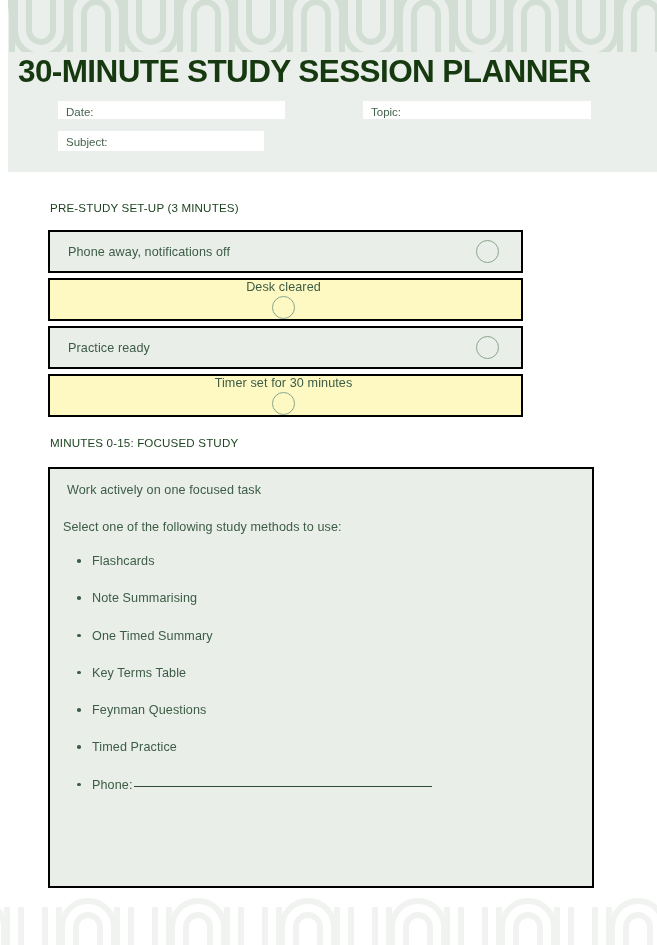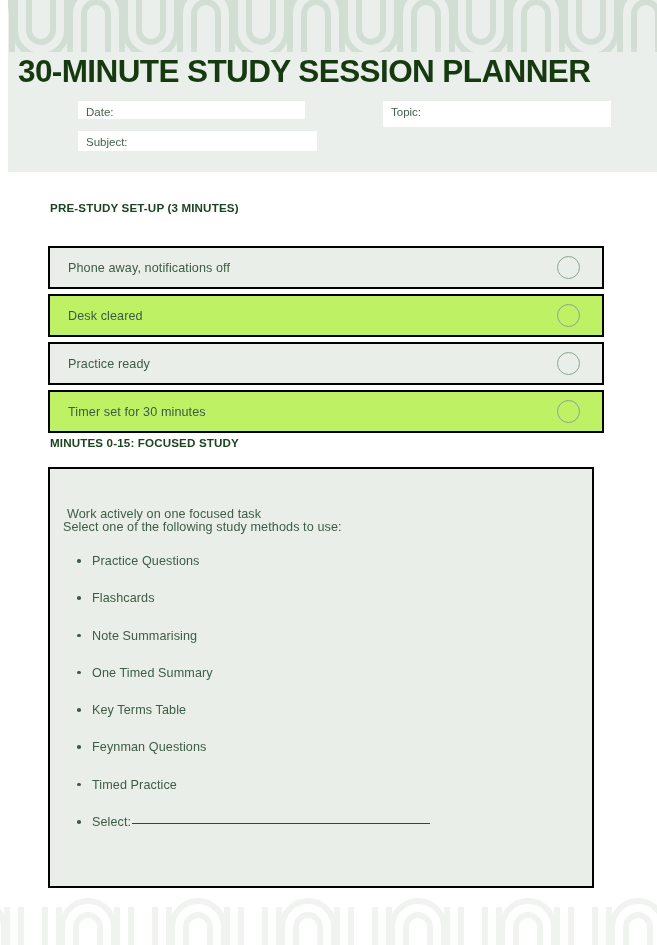--- a/index.html
+++ b/index.html
@@ -58,58 +58,57 @@
 
   
   .field {
     position: absolute;
     background: #ffffff;
     color: #44634c;
     font-size: 11.5px;
     box-sizing: border-box;
     padding: 5px 0 0 8px;
     line-height: 13px;
-    margin-left: 20px;
   }
   #field-date    { left: 50px;  top: 101px; width: 227px; height: 18px; }
-  #field-subject { left: 50px;  top: 131px; width: 239px; height: 20px; }
-  #field-topic   { left: 355px; top: 101px; width: 228px; height: 26px; }
+  #field-subject { left: 50px;  top: 131px; width: 206px; height: 20px; }
+  #field-topic   { left: 355px; top: 101px; width: 228px; height: 18px; }
   #field-goal    { left: 355px; top: 131px; width: 228px; height: 35px; }
 
   
   .section-heading {
     position: absolute;
     font-size: 11.6px;
-    font-weight: bold;
+    font-weight: normal;
     color: #1d4420;
     letter-spacing: 0.15px;
   }
   #heading-prestudy { left: 50px; top: 201px; }
   #heading-focused  { left: 50px; top: 436px; }
 
   
   .checklist {
     position: absolute;
     left: 48px;
-    top: 246px;
-    width: 556px;
+    top: 230px;
+    width: 475px;
   }
   .check-row {
     position: relative;
     box-sizing: border-box;
     border: 2.5px solid #000000;
     height: 43px;
     display: flex;
     align-items: center;
     justify-content: space-between;
     padding: 0 22px 0 18px;
     margin-bottom: 5px;
   }
   .check-row.tint  { background: #e9eee9; }
-  .check-row.plain { background: #bef264; }
+  .check-row.plain { background: #fef9c3; flex-direction: column; }
   .check-label {
     font-size: 12.6px;
     color: #3d5c45;
     letter-spacing: 0.1px;
   }
   .check-circle {
     width: 21px;
     height: 21px;
     border: 1.6px solid #8ba58f;
     border-radius: 50%;
@@ -128,21 +127,21 @@
     border: 2.5px solid #000000;
     background: #e9eee9;
     padding: 0;
   }
   .study-line {
     position: absolute;
     font-size: 12.6px;
     color: #3d5c45;
     letter-spacing: 0.1px;
   }
-  #study-line-0 { left: 17px; top: 14px; margin-top: 24px; }
+  #study-line-0 { left: 17px; top: 14px; }
   #study-line-1 { left: 13px; top: 51px; }
 
   .method-list {
     position: absolute;
     left: 13px;
     top: 84px;
     right: 10px;
     margin: 0;
     padding: 0;
     list-style: none;
@@ -237,24 +236,20 @@
 
 <div class="study-box">
 
   <div class="study-line" id="study-line-0">Work actively on one focused task</div>
 
   <div class="study-line" id="study-line-1">Select one of the following study methods to use:</div>
 
   <ul class="method-list">
     <li class="method-item">
       <span class="method-bullet"></span>
-      <span>Practice Questions</span>
-    </li>
-    <li class="method-item">
-      <span class="method-bullet"></span>
       <span>Flashcards</span>
     </li>
     <li class="method-item">
       <span class="method-bullet"></span>
       <span>Note Summarising</span>
     </li>
     <li class="method-item">
       <span class="method-bullet"></span>
       <span>One Timed Summary</span>
     </li>
@@ -265,21 +260,21 @@
     <li class="method-item">
       <span class="method-bullet"></span>
       <span>Feynman Questions</span>
     </li>
     <li class="method-item">
       <span class="method-bullet"></span>
       <span>Timed Practice</span>
     </li>
     <li class="method-item">
       <span class="method-bullet"></span>
-      <span>Select:</span><span class="other-rule"></span>
+      <span>Phone:</span><span class="other-rule"></span>
     </li>
   </ul>
 </div>
 
 <div class="footer-pattern">
   <svg class="pattern-svg" width="657" height="52" viewBox="0 0 657 52" xmlns="http://www.w3.org/2000/svg">
     <defs>
       <pattern id="archBot" x="0" y="0" width="110" height="52" patternUnits="userSpaceOnUse">
         <g fill="none" stroke="#f1f3f1" stroke-width="6">
           <path d="M-48 62 L-48 34 A26 26 0 0 1 4 34 L4 62"></path>

